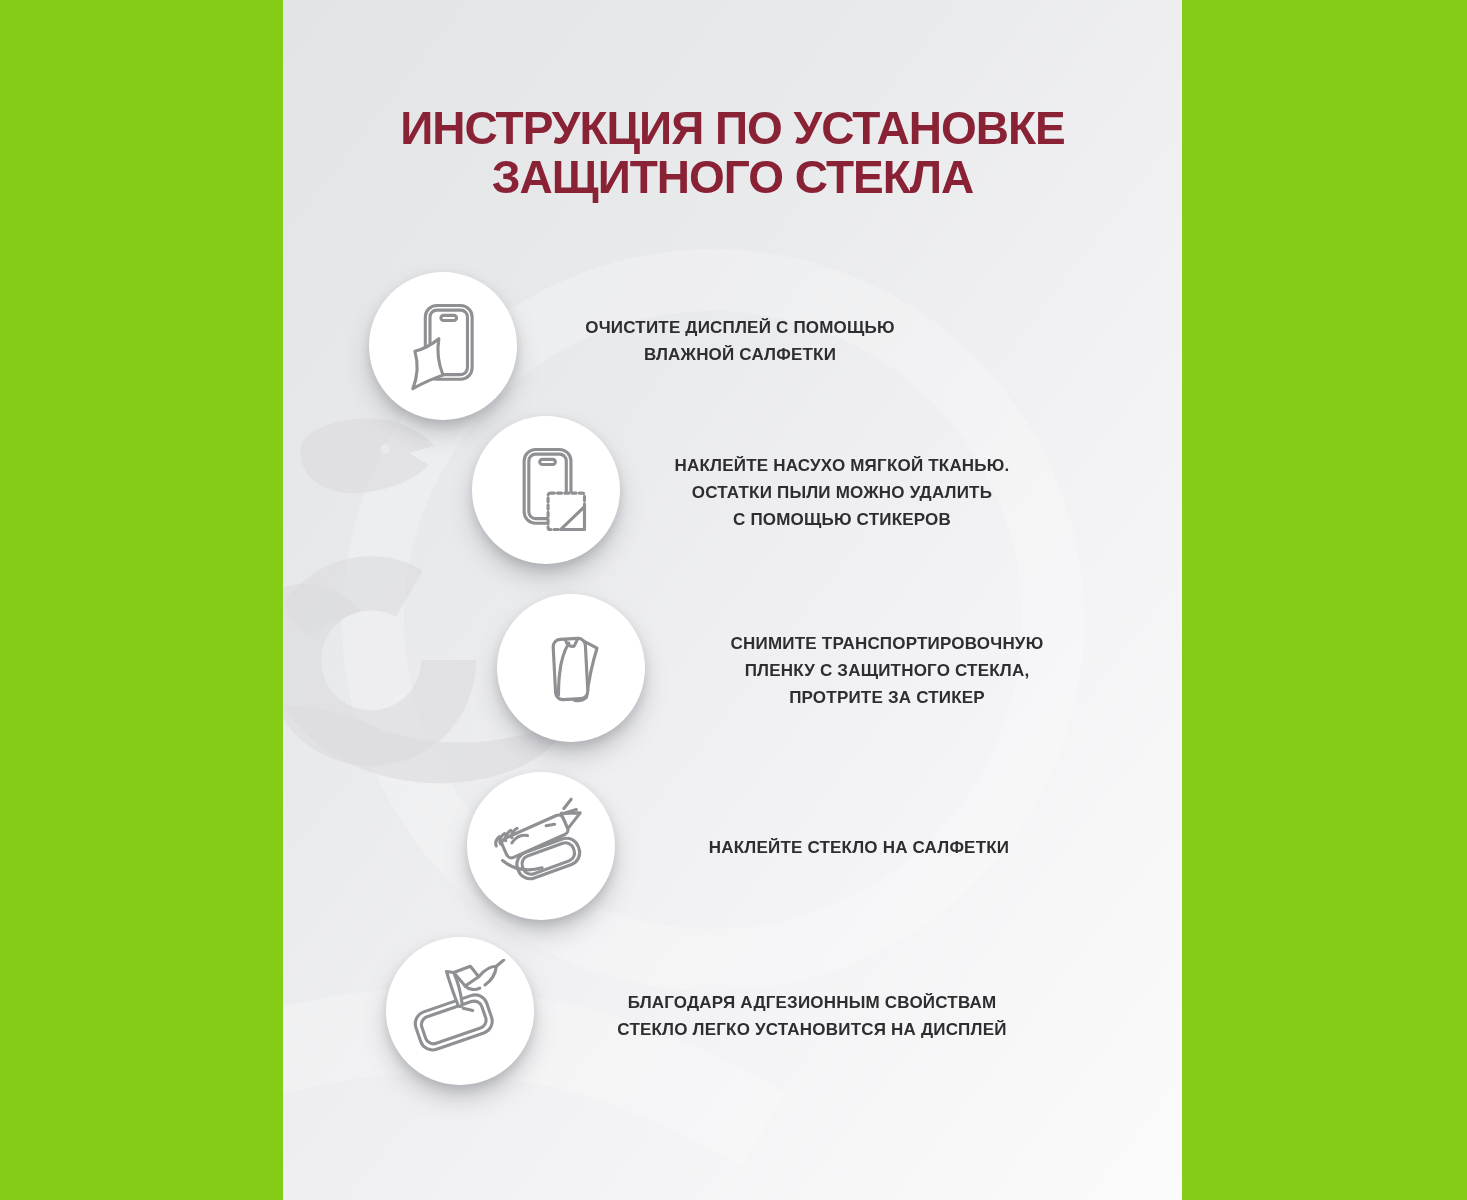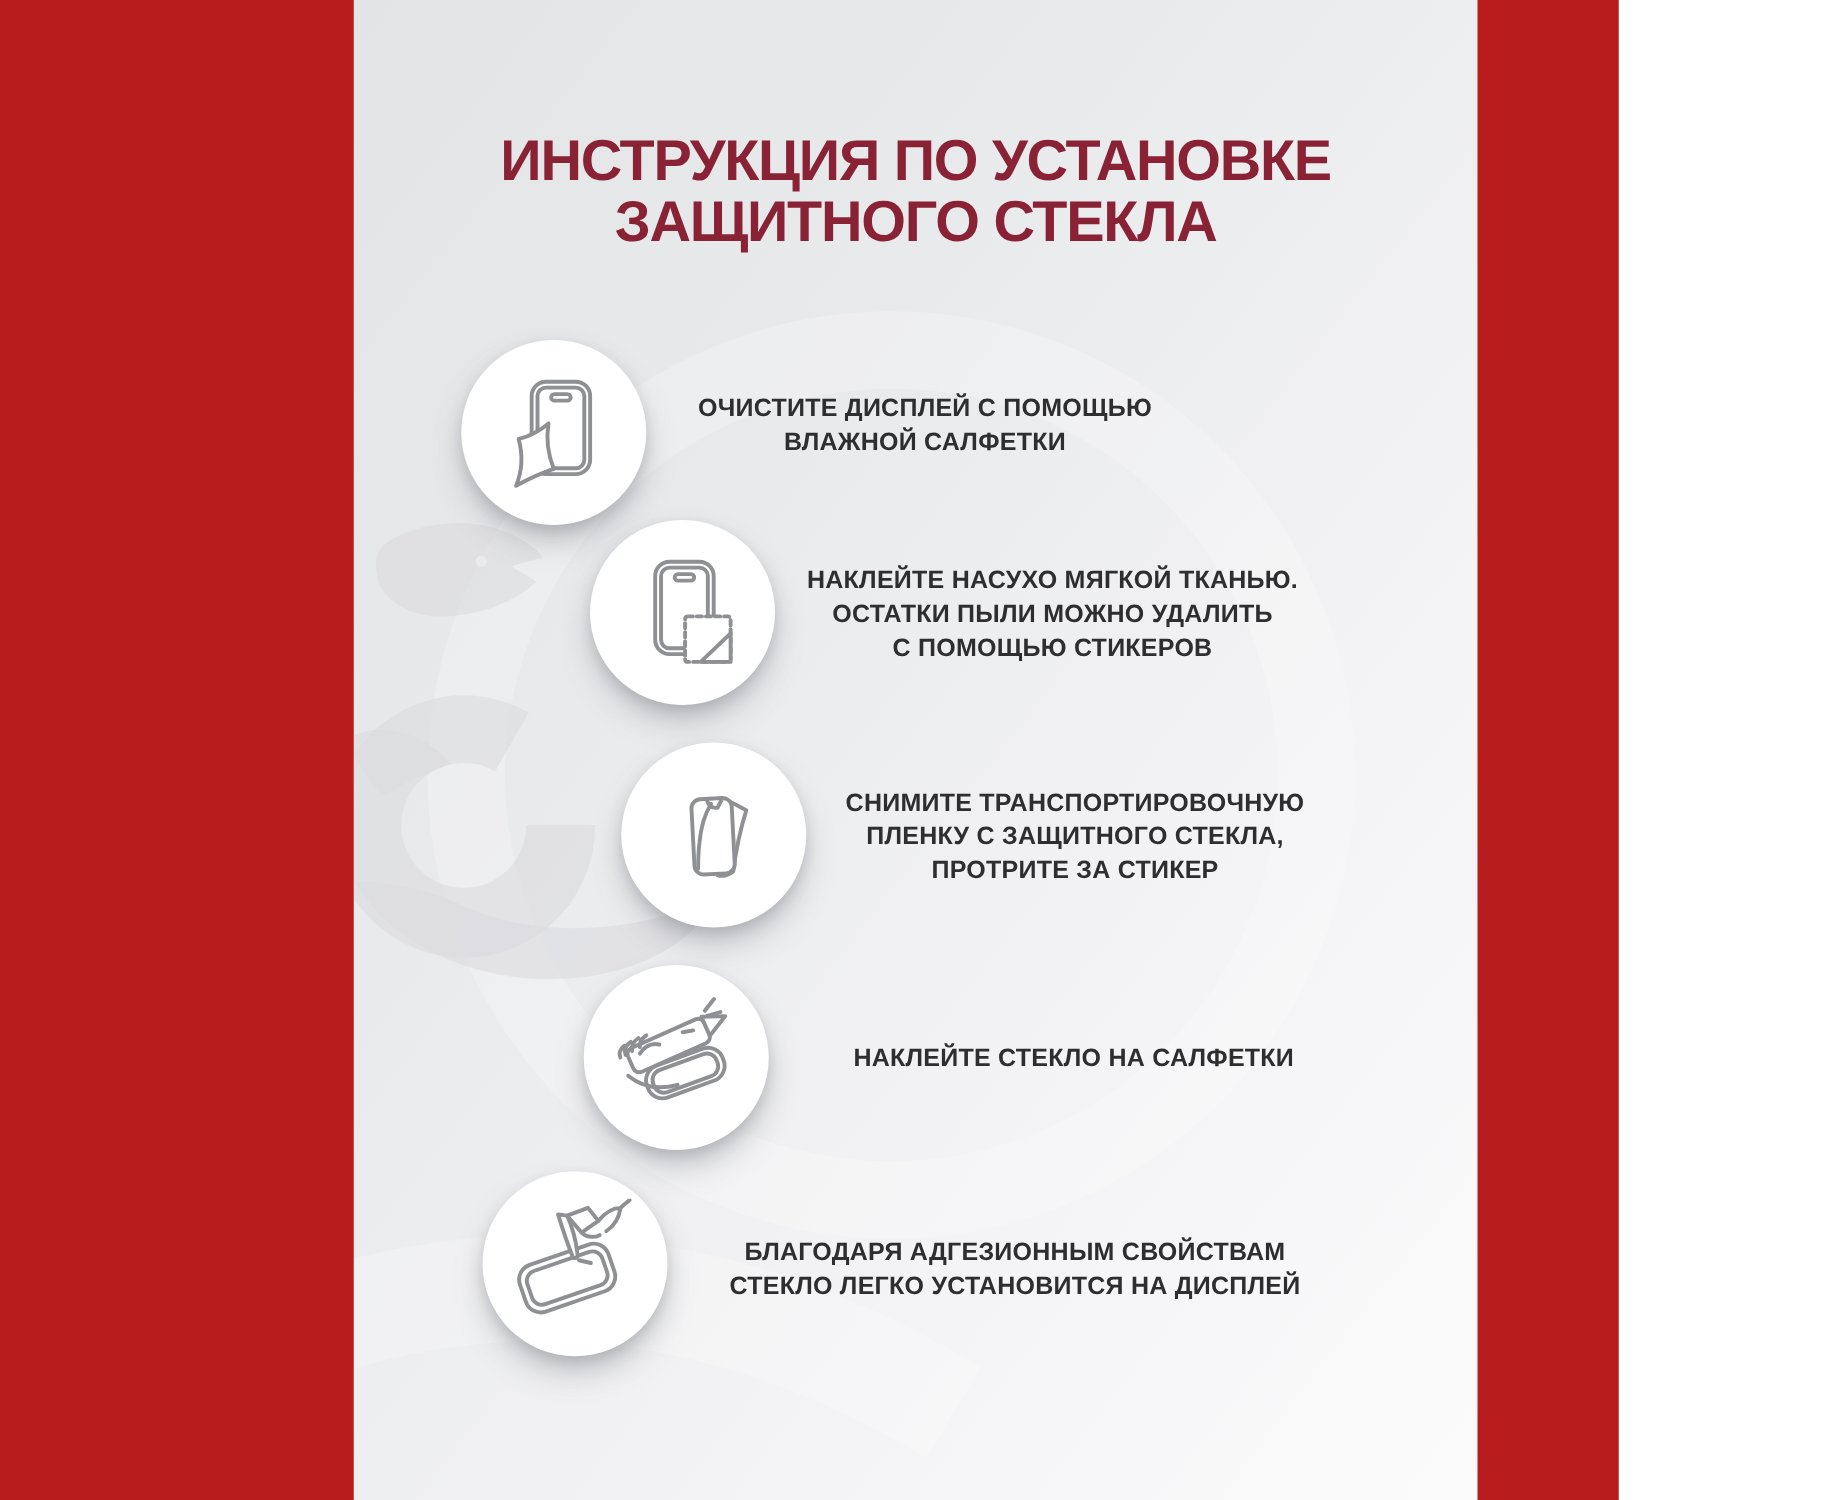--- a/index.html
+++ b/index.html
@@ -6,21 +6,21 @@
     --title:#8a2236;
     --body-text:#2e2e30;
     --icon-stroke:#8f9093;
     --watermark:#dbdcde;
     --poster-bg-top:#e3e4e6;
     --poster-bg-bottom:#fbfbfc;
   }
   *{margin:0;padding:0;box-sizing:border-box;}
   html,body{width:1467px;height:1200px;background:#ffffff;overflow:hidden;
     font-family:"Liberation Sans",sans-serif;}
-  .page{position:relative;width:1295px;height:1200px;background:#b91c1c;}
+  .page{position:relative;width:1467px;height:1200px;background:#84cc16;}
   .poster{
     position:absolute;left:283px;top:0;width:899px;height:1200px;
     background:linear-gradient(128deg,var(--poster-bg-top) 0%,#e9eaec 34%,#f3f3f5 66%,var(--poster-bg-bottom) 100%);
     overflow:hidden;
   }
   .watermark{position:absolute;left:0;top:0;width:899px;height:1200px;}
   .wm{fill:var(--watermark);opacity:.62;}
   .wm-eye{fill:#e9eaeb;}
   .wring{fill:none;stroke:#ffffff;opacity:.22;}
   .title{
@@ -33,32 +33,32 @@
     background:#ffffff;
     box-shadow:0 14px 26px -4px rgba(105,107,115,.42),0 4px 10px rgba(120,122,128,.22);
     display:flex;align-items:center;justify-content:center;
   }
   .circle svg{width:104px;height:104px;}
   .ln{fill:none;stroke:var(--icon-stroke);stroke-width:3;stroke-linecap:round;stroke-linejoin:round;}
   .wfill{fill:#ffffff;}
   .step-text{
     position:absolute;width:560px;transform:translateY(-50%);
     text-align:center;color:var(--body-text);
-    font-size:20px;line-height:27px;font-weight:bold;letter-spacing:.2px;
+    font-size:17px;line-height:27px;font-weight:bold;letter-spacing:.2px;
   }
   
   #c1{left:86px;top:272px;}
   #c2{left:189px;top:416px;}
   #c3{left:214px;top:594px;}
   #c4{left:184px;top:772px;}
   #c5{left:103px;top:937px;}
   
   #t1{left:177px;top:341px;}
   #t2{left:279px;top:492px;}
-  #t3{left:297px;top:670px;}
+  #t3{left:324px;top:670px;}
   #t4{left:296px;top:847px;}
   #t5{left:249px;top:1016px;}
 </style>
 </head>
 <body>
 
 <div class="page">
   <div class="poster">
 
     <svg class="watermark" viewBox="0 0 899 1200" aria-hidden="true">

